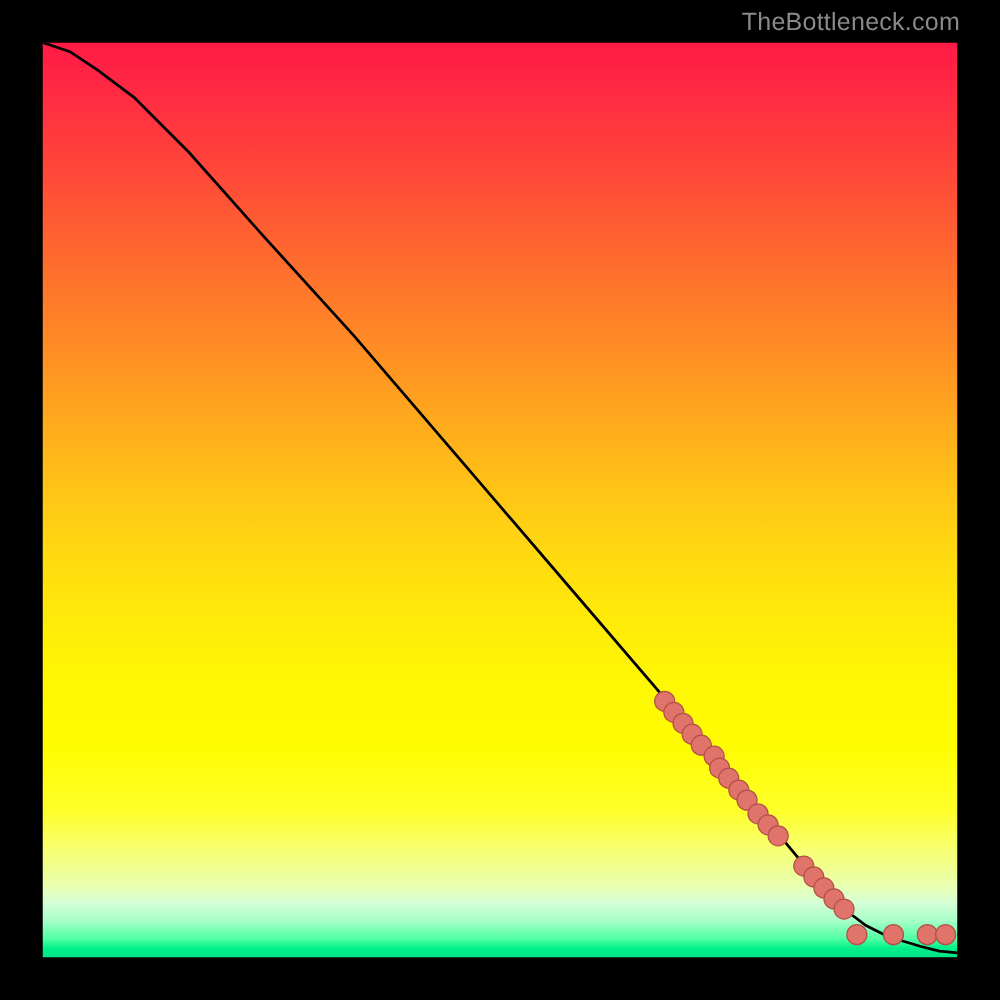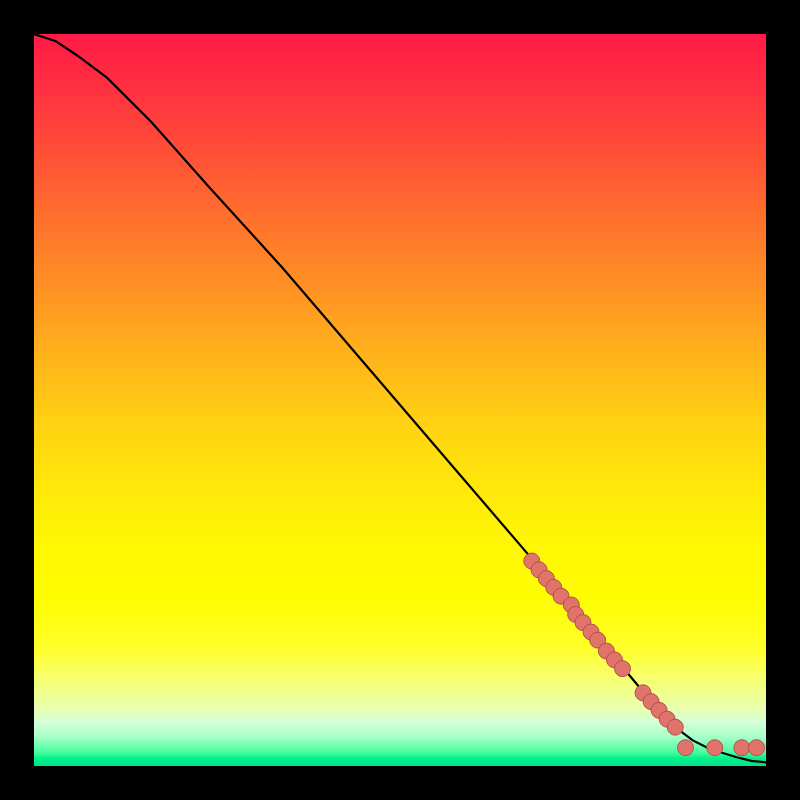--- a/index.html
+++ b/index.html
@@ -64,20 +64,21 @@
     font-size: 20px;
     letter-spacing: 0.2px;
     user-select: none;
   }
 </style>
 </head>
 <body>
 
 <div class="frame">
 
+  <div class="watermark">TheBottleneck.com</div>
 
   <div class="plot">
     <div class="gradient"></div>
 
     <svg class="curve-svg" viewBox="0 0 732 732" preserveAspectRatio="none">
       <path id="curve-path" fill="none" stroke-width="2.2" stroke-linecap="round" d="M0.00 0.00 L21.96 7.32 L43.92 21.96 L73.20 43.92 L117.12 87.84 L175.68 153.72 L248.88 234.24 L336.72 336.72 L424.56 439.20 L512.40 541.68 L585.60 629.52 L622.20 673.44 L644.16 695.40 L658.80 706.38 L673.44 713.70 L688.08 718.82 L702.72 723.22 L717.36 726.88 L732.00 728.34" stroke="#000000"></path>
       <g id="markers-group">
           <circle cx="497.76" cy="527.04" r="8" fill="#e0746b" stroke="#b35048" stroke-width="1"></circle>
           <circle cx="505.08" cy="535.82" r="8" fill="#e0746b" stroke="#b35048" stroke-width="1"></circle>
           <circle cx="512.40" cy="544.61" r="8" fill="#e0746b" stroke="#b35048" stroke-width="1"></circle>

